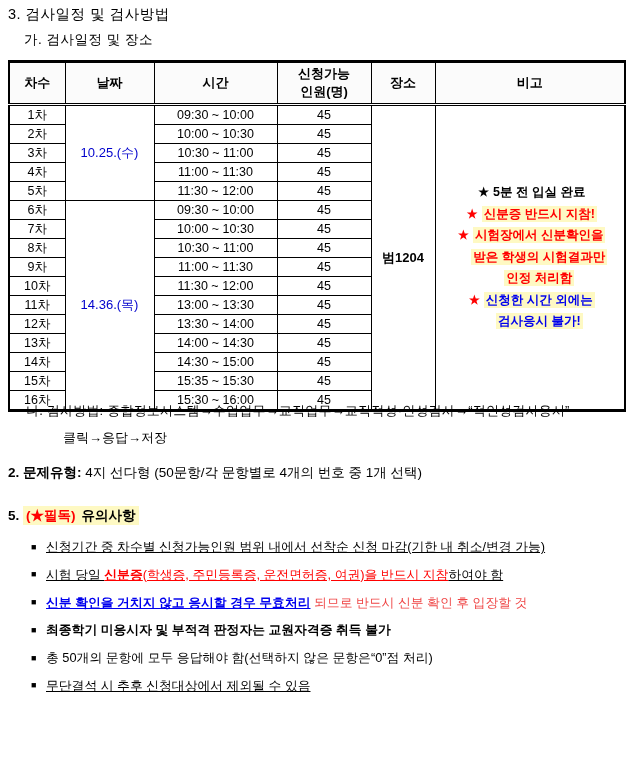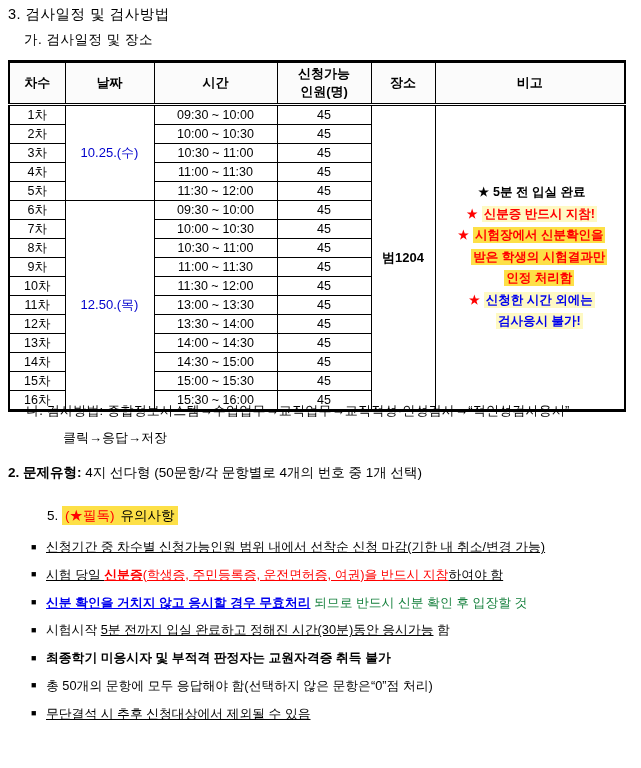--- a/index.html
+++ b/index.html
@@ -18,34 +18,34 @@
   td.loc{font-weight:bold;font-size:13px;}
   td.note-cell{text-align:left;vertical-align:middle;padding:0 0 34px 8px;}
 
   .notes{font-size:12.5px;font-weight:bold;}
   .nline{line-height:21.5px;white-space:nowrap;}
   .star{display:inline-block;width:19px;font-size:12px;}
   .star.black{color:#000;}
   .star.red{color:#f00;}
   .ind{padding-left:19px;}
   .hl-c{background:#fef9c3;padding:1px 2px;}
-  .hl-y{background:#fde047;padding:1px 2px;}
+  .hl-y{background:#fef9c3;padding:1px 2px;}
   .red{color:#ff0000;}
   .blue{color:#0000ee;}
-  .navy{color:#15803d;}
+  .navy{color:#ef4444;}
   .b{font-weight:bold;}
   .u{text-decoration:underline;}
 
   .method1{position:absolute;left:26px;top:402px;font-size:13px;letter-spacing:0.2px;text-align:right;}
   .method2{position:absolute;left:63px;top:429px;font-size:13px;}
 
   .sec4{position:absolute;left:8px;top:464px;font-size:13.5px;}
   .sec4 .num{font-weight:bold;}
 
-  .sec5{position:absolute;left:8px;top:507px;font-size:13.5px;font-weight:normal;margin-left:39px;}
+  .sec5{position:absolute;left:8px;top:507px;font-size:13.5px;font-weight:bold;}
   .sec5 .hl-y{padding:2px 3px;}
 
   .bullets{position:absolute;left:31px;top:533px;font-size:12.8px;width:600px;}
   .bl{line-height:27.3px;white-space:nowrap;}
   .sq{display:inline-block;width:15px;font-size:9px;vertical-align:1.5px;color:#000;}
 </style>
 </head>
 <body>
 
 <div class="doc">
@@ -109,21 +109,21 @@
           <td>11:00 ~ 11:30</td>
           <td>45</td>
         </tr>
       <tr>
           <td>5차</td>
           <td>11:30 ~ 12:00</td>
           <td>45</td>
         </tr>
       <tr>
         <td>6차</td>
-        <td class="date" rowspan="11">12.50.(목)</td>
+        <td class="date" rowspan="11">14.36.(목)</td>
         <td>09:30 ~ 10:00</td>
         <td>45</td>
       </tr>
       <tr>
           <td>7차</td>
           <td>10:00 ~ 10:30</td>
           <td>45</td>
         </tr>
       <tr>
           <td>8차</td>
@@ -155,21 +155,21 @@
           <td>14:00 ~ 14:30</td>
           <td>45</td>
         </tr>
       <tr>
           <td>14차</td>
           <td>14:30 ~ 15:00</td>
           <td>45</td>
         </tr>
       <tr>
           <td>15차</td>
-          <td>15:00 ~ 15:30</td>
+          <td>15:35 ~ 15:30</td>
           <td>45</td>
         </tr>
       <tr>
           <td>16차</td>
           <td>15:30 ~ 16:00</td>
           <td>45</td>
         </tr>
     </tbody>
   </table>
 
@@ -181,19 +181,18 @@
   </div>
 
   <div class="sec5">
     <span>5. </span><span class="hl-y red">(★필독)</span><span class="hl-y">유의사항</span>
   </div>
 
   <div class="bullets">
     <div class="bl"><span class="sq">■</span><span class="u">신청기간 중 차수별 신청가능인원 범위 내에서 선착순 신청 마감(기한 내 취소/변경 가능)</span></div>
     <div class="bl"><span class="sq">■</span><span class="u">시험 당일 </span><span class="u red b">신분증</span><span class="u red">(학생증, 주민등록증, 운전면허증, 여권)을 반드시 지참</span><span class="u">하여야 함</span></div>
     <div class="bl"><span class="sq">■</span><span class="u blue b">신분 확인을 거치지 않고 응시할 경우 무효처리</span><span class="navy"> 되므로 반드시 신분 확인 후 입장할 것</span></div>
-    <div class="bl"><span class="sq">■</span><span>시험시작 </span><span class="u">5분 전까지 입실 완료하고 정해진 시간(30분)동안 응시가능</span><span> 함</span></div>
     <div class="bl"><span class="sq">■</span><span class="b">최종학기 미응시자 및 부적격 판정자는 교원자격증 취득 불가</span></div>
     <div class="bl"><span class="sq">■</span><span>총 50개의 문항에 모두 응답해야 함(선택하지 않은 문항은“0”점 처리)</span></div>
     <div class="bl"><span class="sq">■</span><span class="u">무단결석 시 추후 신청대상에서 제외될 수 있음</span></div>
   </div>
 
 </div>
 
 </body></html>

